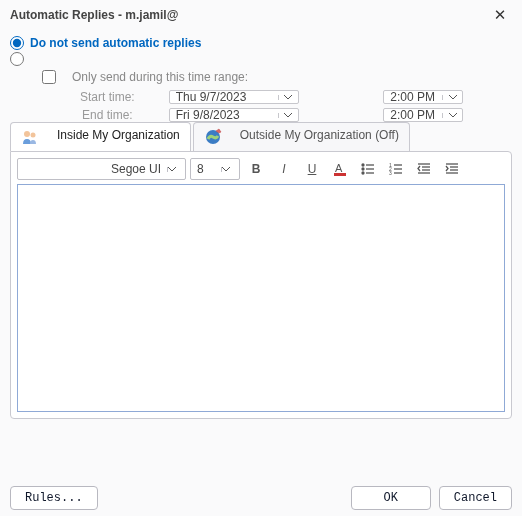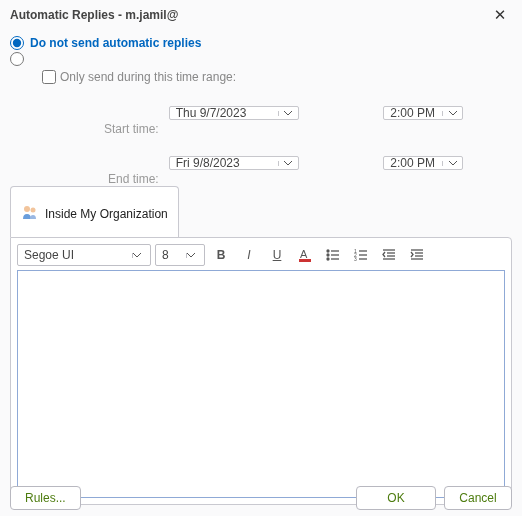--- a/index.html
+++ b/index.html
@@ -18,43 +18,43 @@
     padding: 6px 10px 6px 10px;
   }
   .titlebar .title { font-size: 12px; color: #444; font-weight: bold; }
   .close-btn { font-size: 15px; cursor: pointer; width:24px; text-align:center; }
   .content { padding: 4px 10px; }
   .radio-row { display: flex; align-items: flex-start; gap: 6px; margin: 2px 0; }
   .radio-row input[type=radio] { accent-color: #0067c0; width:14px; height:14px; }
   .radio-row label { color: #222; }
   .radio-row label.selected { color: #0067c0; font-weight: 600; }
   .indent { margin-left: 32px; }
-  .chk-row { display: flex; align-items: flex-end; gap: 4px; margin-top: 4px; color: #888; }
+  .chk-row { display: flex; align-items: flex-end; gap: 16px; margin-top: 4px; color: #888; }
   .chk-row input[type=checkbox] { width:14px; height:14px; }
   .timegrid { display: grid; grid-template-columns: auto 130px auto 80px auto; gap: 4px 6px; align-items: center; margin-top:6px; margin-left: 14px; }
-  .timegrid .lbl { color: #999; text-align: right; padding-right:4px; min-width:64px;margin-top:32px; }
+  .timegrid .lbl { color: #999; text-align: center; padding-right:4px; min-width:64px; }
   .combo { display:flex; align-items:center; border:1px solid #c7c7cc; border-radius:2px; background:#fff; height:14px; }
   .combo span.val { flex:1; padding: 0 6px; color:#444; }
   .combo .chev { width:20px; display:flex; align-items:center; justify-content:center; border-left:1px solid #c7c7cc; color:#555; }
   .helper { color:#999; margin: 14px 0 6px; font-size:12px; }
   .tabs { display:flex; align-items:flex-end; gap:2px; }
-  .tab { display:flex; align-items:flex-end; gap:6px; padding:16px 10px; border:1px solid #c9c9d0; border-bottom:none; border-radius:4px 4px 0 0; background:#f7f7f9; color:#555; cursor:pointer; }
+  .tab { display:flex; align-items:flex-start; gap:18px; padding:5px 10px; border:1px solid #c9c9d0; border-bottom:none; border-radius:4px 4px 0 0; background:#f7f7f9; color:#555; cursor:pointer; }
   .tab.active { background:#fff; color:#222; position:relative; z-index:2; }
   .tab .ticon { width:18px; height:18px; display:inline-flex; align-items:center; justify-content:center; }
   .editor-wrap { border:1px solid #c9c9d0; border-radius:0 4px 4px 4px; padding:6px; background:#fff; }
   .toolbar { display:flex; align-items:center; gap:4px; margin-bottom:4px; }
   .font-combo, .size-combo { display:flex; align-items:center; border:1px solid #bfbfc6; height:22px; background:#fff; border-radius:2px; }
-  .font-combo { width:134px; }
+  .font-combo { width:169px;text-align:right; }
   .size-combo { width:50px; }
   .font-combo span.val, .size-combo span.val { flex:1; padding:0 6px; color:#444; }
   .font-combo .chev, .size-combo .chev { width:18px; text-align:center; border-left:1px solid #bfbfc6; color:#555; }
   .fmtbtn { width:24px; height:22px; display:flex; align-items:center; justify-content:center; color:#555; cursor:pointer; border-radius:2px; }
   .editor-area { border:1px solid #8fa9d6; width:100%; height:228px; background:#fff; }
   .footer { position:absolute; bottom:6px; left:10px; right:10px; display:flex; align-items:center; }
-  .btn { border:1px solid #b8b8c0; background:#fff; border-radius:4px; padding:4px 14px; min-width:68px; text-align:center; cursor:pointer; font-size:12px; color:#4d7c0f; }
+  .btn { border:1px solid #b8b8c0; background:#fff; border-radius:4px; padding:4px 14px; min-width:68px; text-align:center; cursor:pointer; font-size:12px; color:#0f172a;font-family:Liberation Mono, monospace; }
   .btn.ok { min-width:80px; }
   .spacer { flex:1; }
   svg { display:block; }
 </style>
 </head>
 <body>
 
 <div class="titlebar">
   <span class="title">Automatic Replies - m.jamil@</span>
   <span class="close-btn">✕</span>
@@ -124,20 +124,30 @@
       <span class="ticon">
         <svg width="18" height="18" viewBox="0 0 18 18">
           <circle cx="6" cy="6" r="3" fill="#f2c49b"></circle>
           <path d="M2 16 Q2 11 6 11 Q10 11 10 16 Z" fill="#6a9edc"></path>
           <circle cx="12" cy="7" r="2.5" fill="#f2c49b"></circle>
           <path d="M9 16 Q9 12 12 12 Q15 12 15 16 Z" fill="#9ab8e3"></path>
         </svg>
       </span>
       <span>Inside My Organization</span>
     </div>
+    <div class="tab">
+      <span class="ticon">
+        <svg width="18" height="18" viewBox="0 0 18 18">
+          <circle cx="9" cy="9" r="7" fill="#3b7cc4"></circle>
+          <path d="M4 11 Q6 7 9 9 Q12 11 14 8" stroke="#9fd27a" fill="none" stroke-width="3"></path>
+          <path d="M12 3 L15 1 L17 4 L15 5 Z" fill="#d66" stroke="#b44" stroke-width="0.5"></path>
+        </svg>
+      </span>
+      <span>Outside My Organization (Off)</span>
+    </div>
   </div>
 
   <div class="editor-wrap">
     <div class="toolbar">
       <div class="font-combo">
         <span class="val">Segoe UI</span>
         <span class="chev">
           <svg width="8" height="5">
               <polyline points="0,0 4,4 8,0" fill="none" stroke="#555" stroke-width="1"></polyline>
             </svg>

